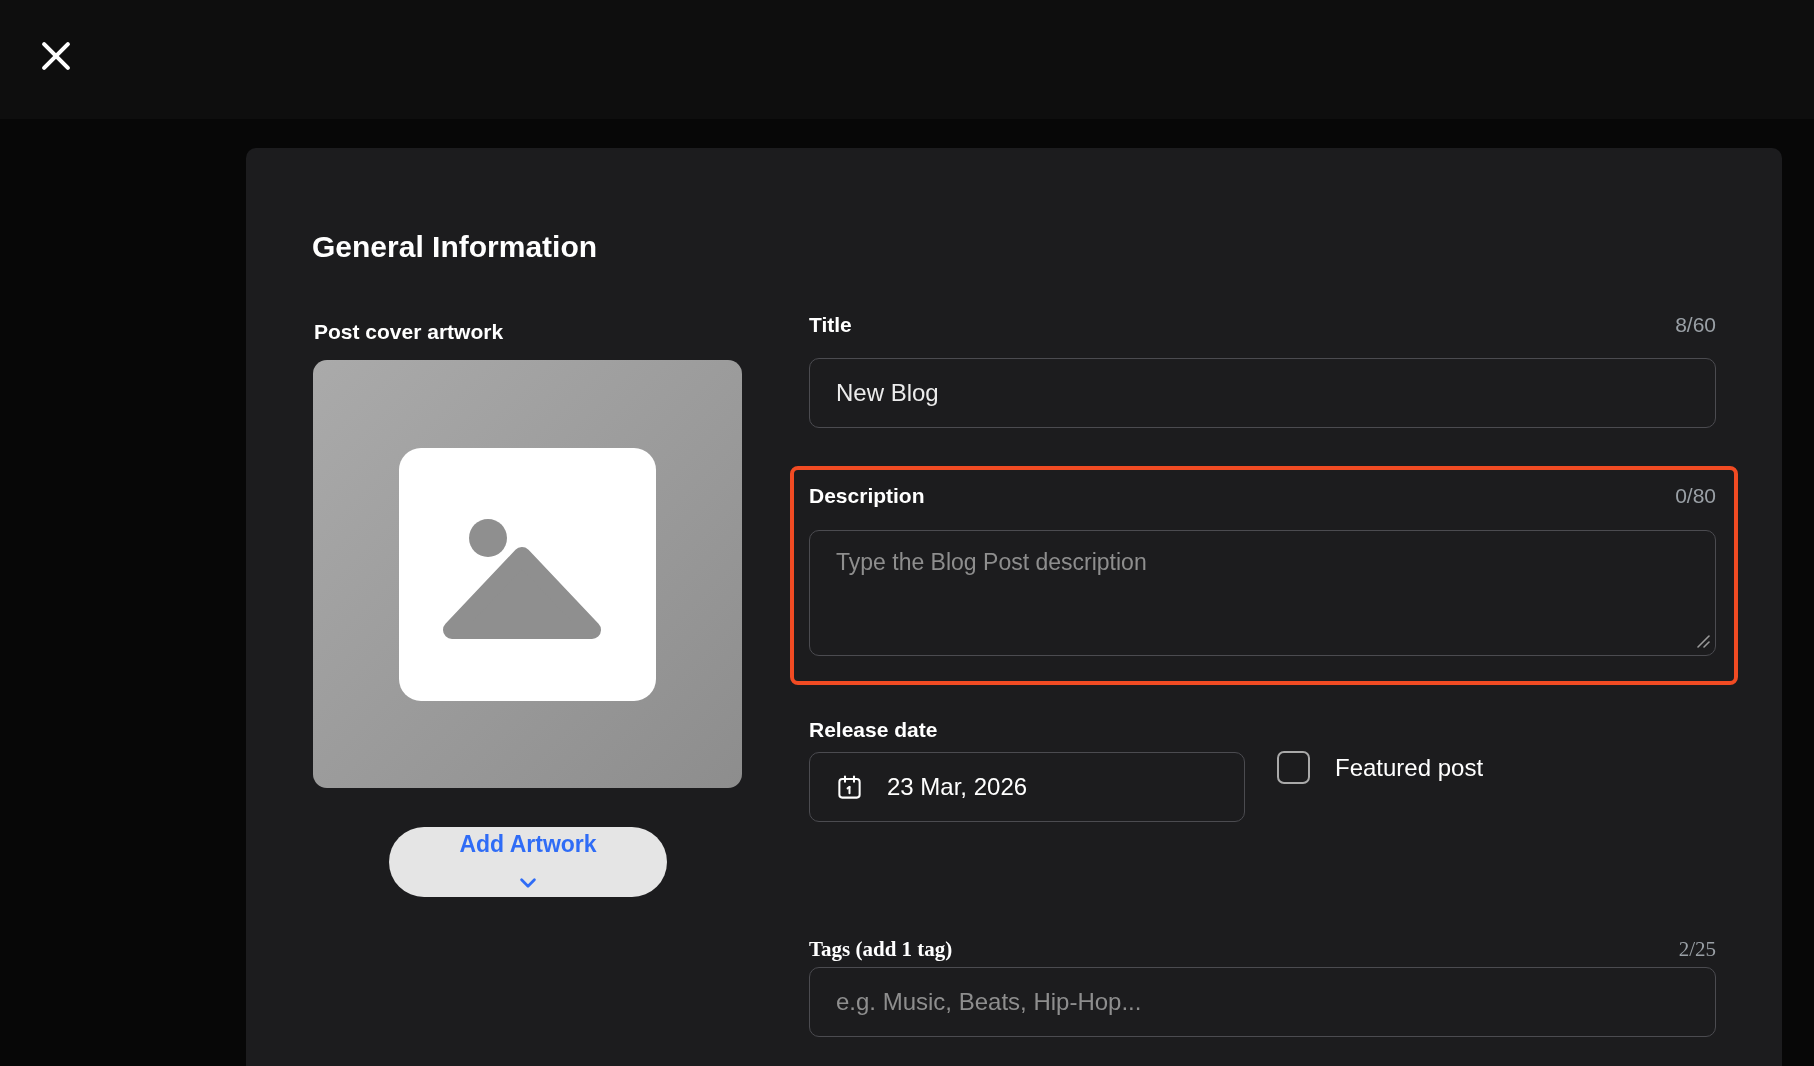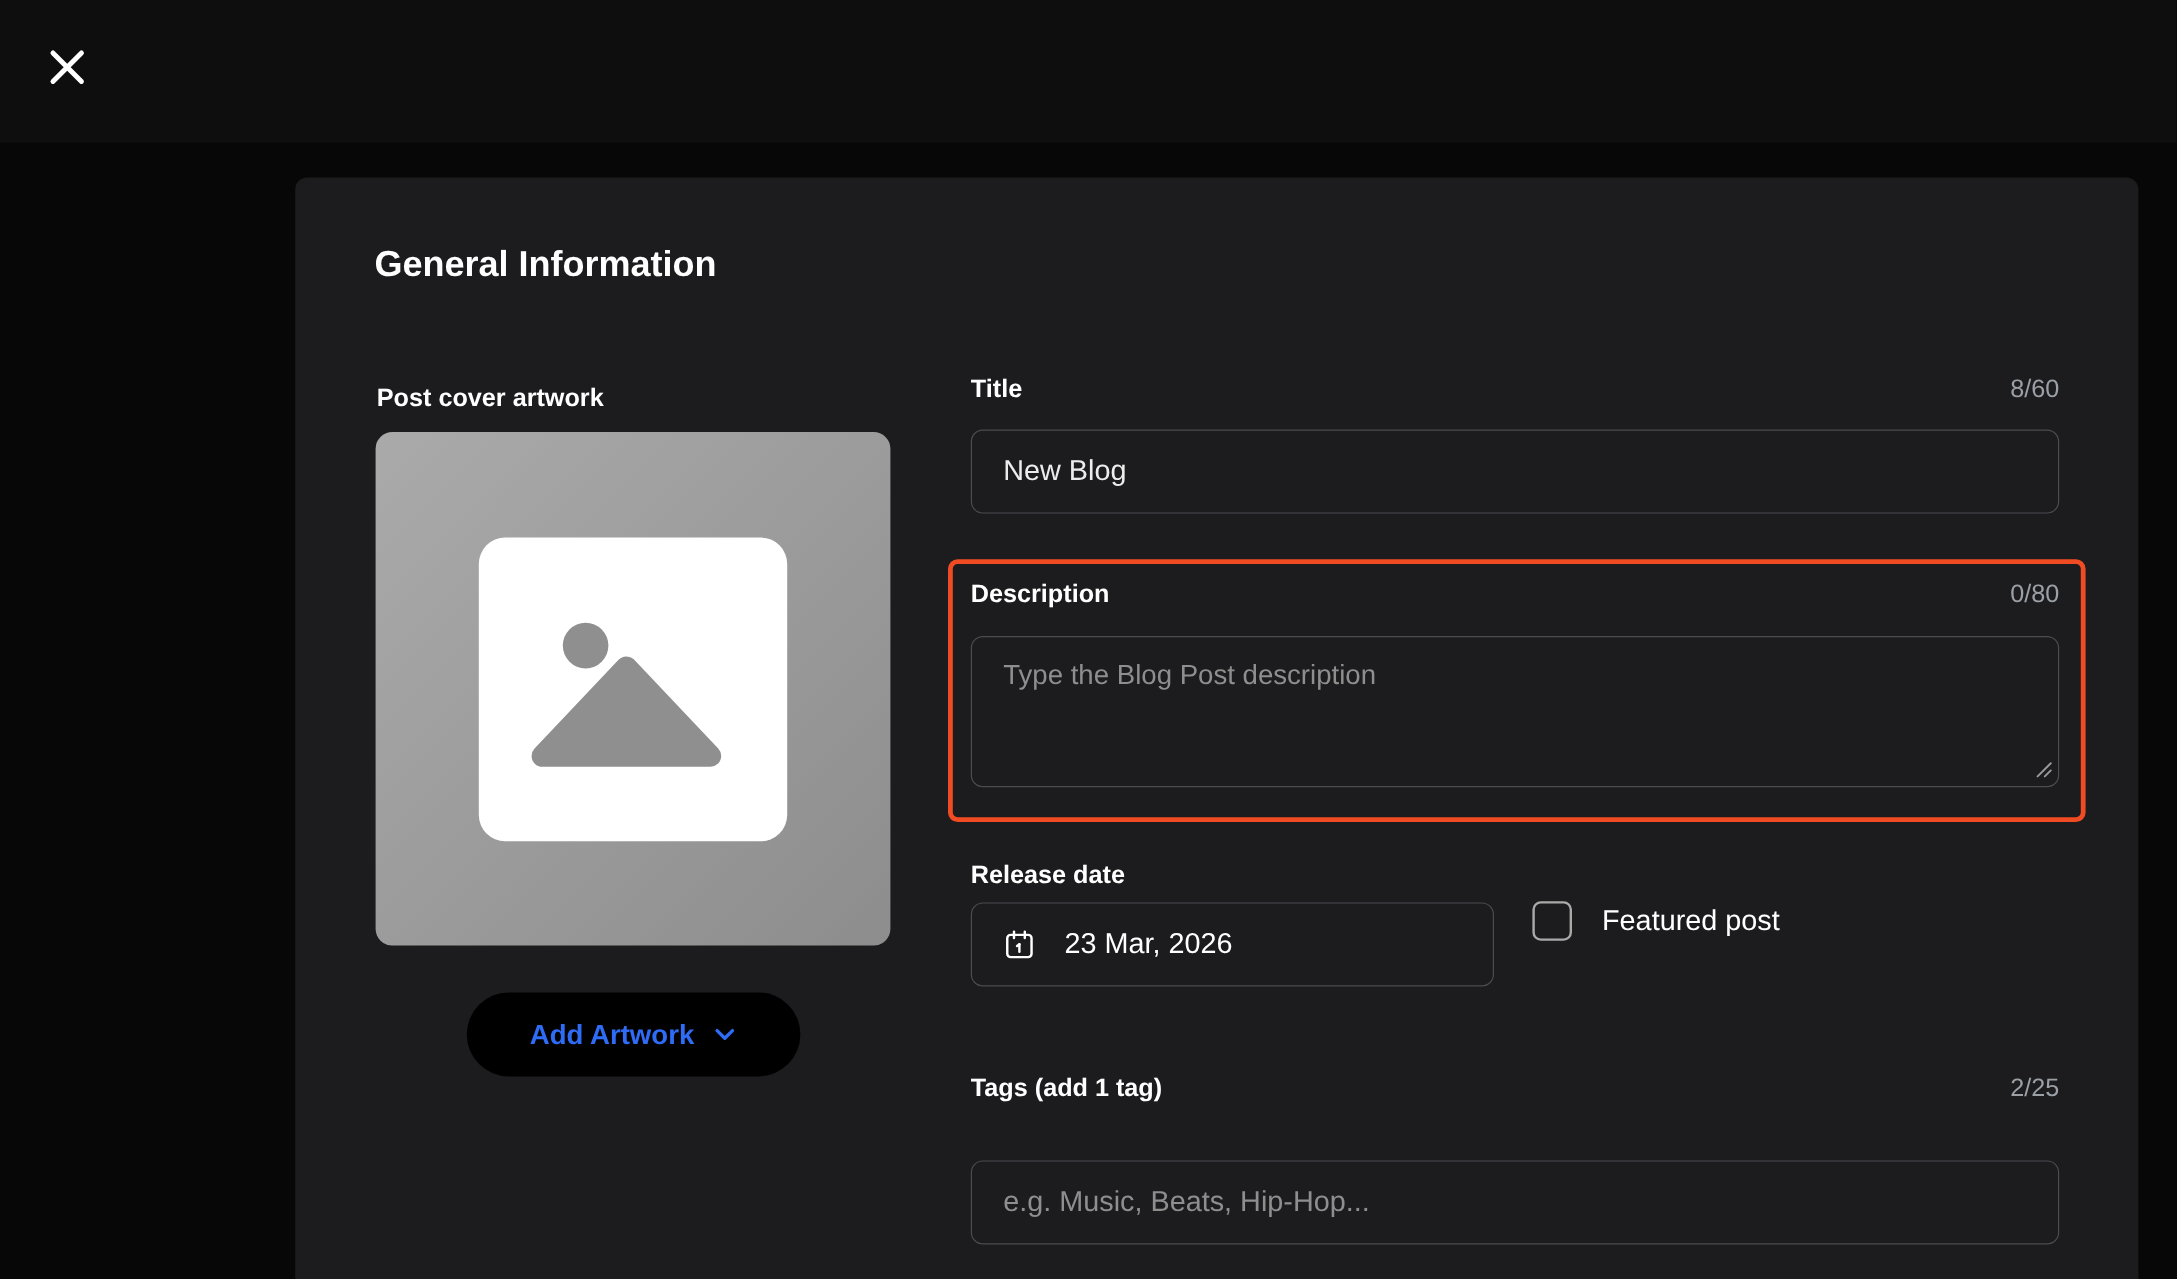--- a/index.html
+++ b/index.html
@@ -33,21 +33,21 @@
   }
 
   
   .card {
     position:absolute; left:246px; top:148px;
     width:1536px; height:990px;
     background:#1c1c1e;
     border-radius:10px;
   }
   .section-title {
-    position:absolute; left:66px; top:56px;
+    position:absolute; left:66px; top:82px;
     font-size:30px; font-weight:bold; color:#ffffff;
   }
 
   
   .artwork-label {
     position:absolute; left:68px; top:172px;
     font-size:21px; font-weight:bold; color:#ffffff;
   }
   .artwork-box {
     position:absolute; left:67px; top:212px;
@@ -58,23 +58,24 @@
   }
   .artwork-inner {
     width:257px; height:253px;
     background:#ffffff; border-radius:22px;
     display:flex; align-items:center; justify-content:center;
   }
   .add-artwork-btn {
     position:absolute; left:143px; top:679px;
     width:278px; height:70px;
     border-radius:35px; border:none; cursor:pointer;
-    background:#000000;
+    background:#e5e5e5;
     display:flex; align-items:center; justify-content:center; gap:14px;
     font-family:"Liberation Sans", sans-serif;
+    flex-direction:column;
   }
   .add-artwork-btn span {
     font-size:23px; font-weight:bold; color:#2f6cf6;
   }
 
   
   .field-row {
     position:absolute; left:563px; width:907px;
     display:flex; justify-content:space-between; align-items:baseline;
   }
@@ -210,19 +211,19 @@
       <line x1="10.3" y1="12.8" x2="12" y2="11.5"></line>
     </svg>
     <span class="date-value">23 Mar, 2026</span>
   </div>
 
   <div class="featured-row">
     <div class="checkbox"></div>
     <span class="featured-label">Featured post</span>
   </div>
 
-  <div class="field-row" style="top:747px;">
+  <div class="field-row" style="top:789px;font-family:Liberation Serif, serif;">
     <span class="field-label">Tags (add 1 tag)</span>
     <span class="field-counter">2/25</span>
   </div>
   <input class="text-input" style="top: 794px; margin-top: 25px;" type="text" placeholder="e.g. Music, Beats, Hip-Hop...">
 
 </div>
 
 </body></html>

